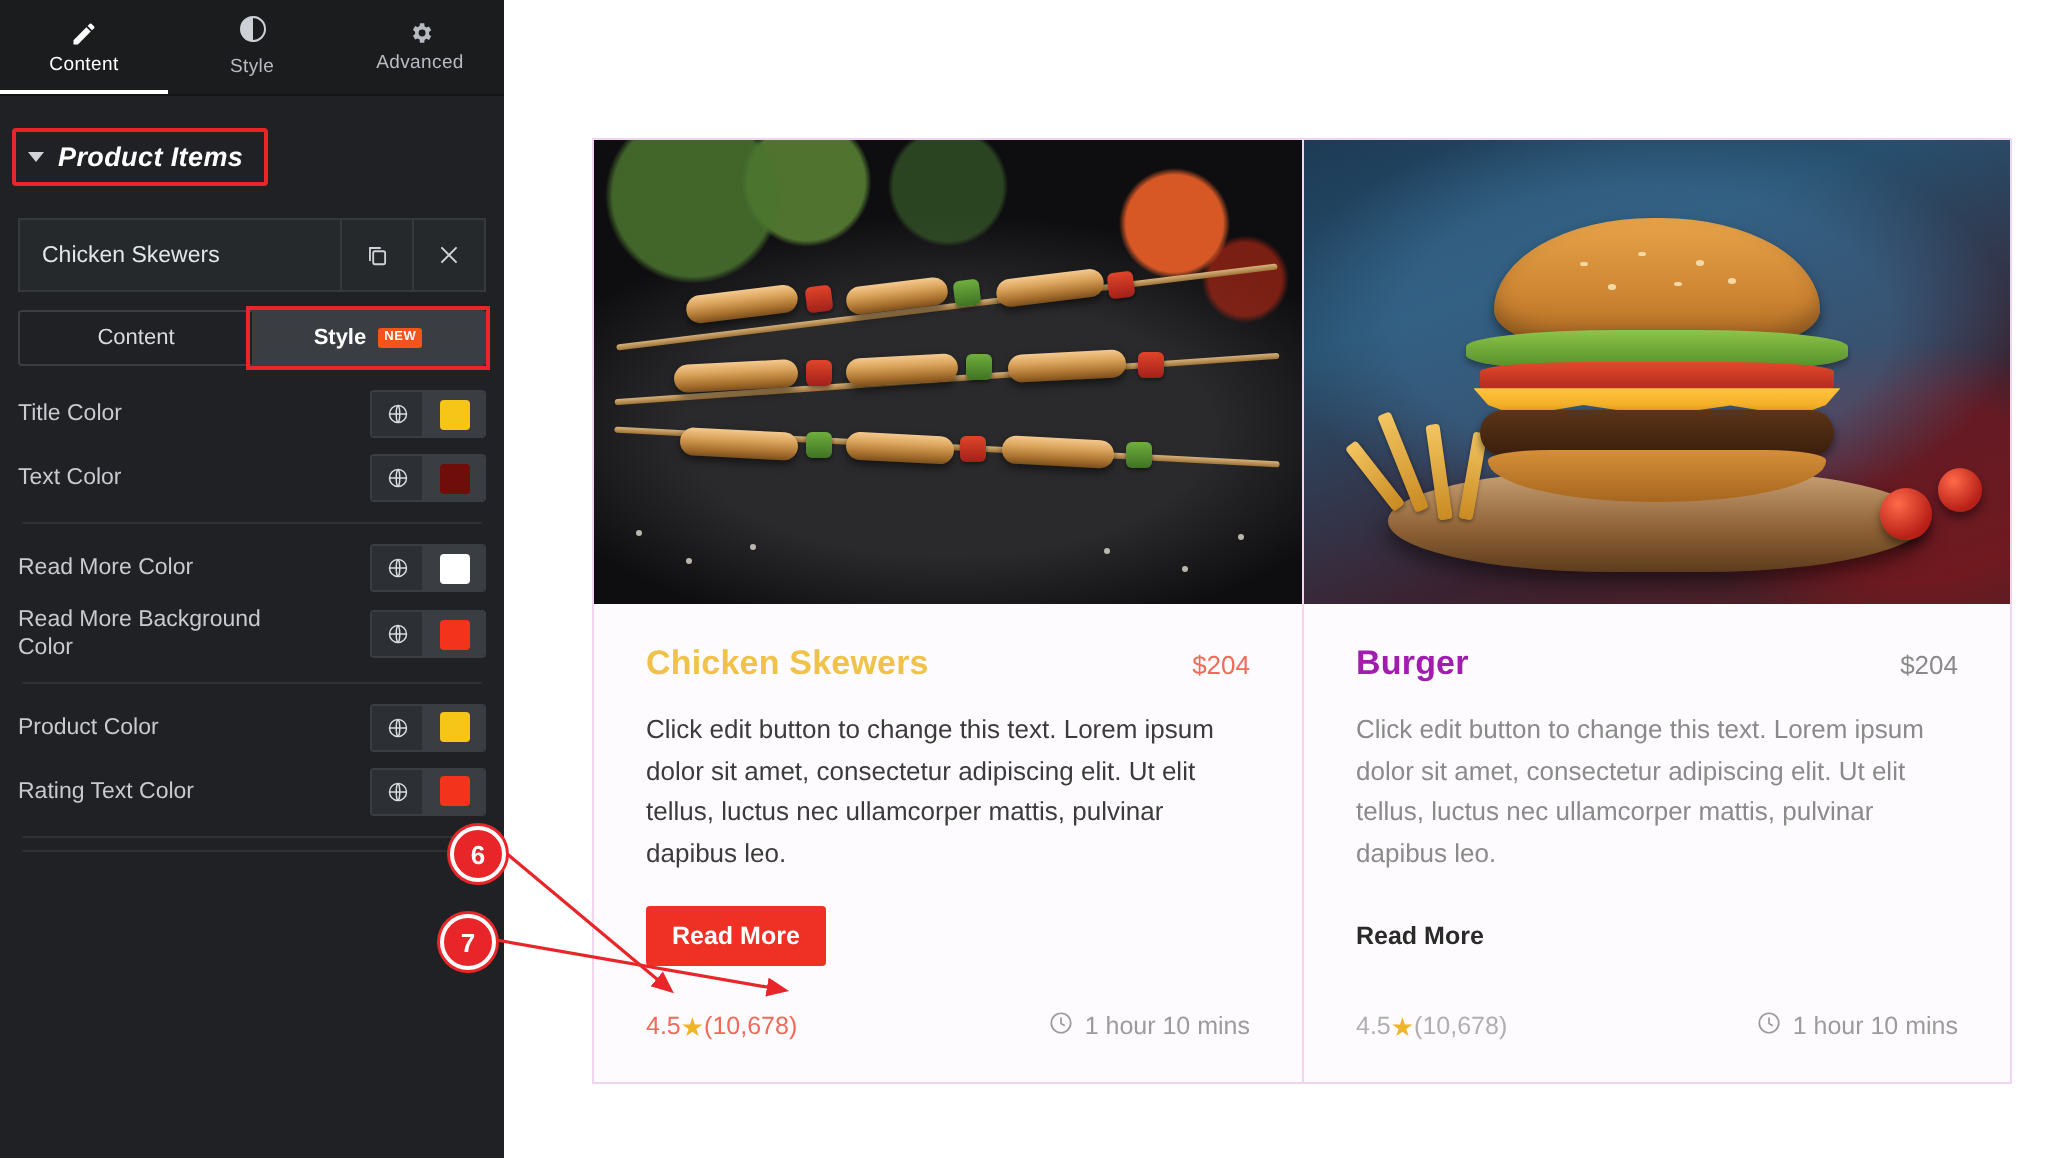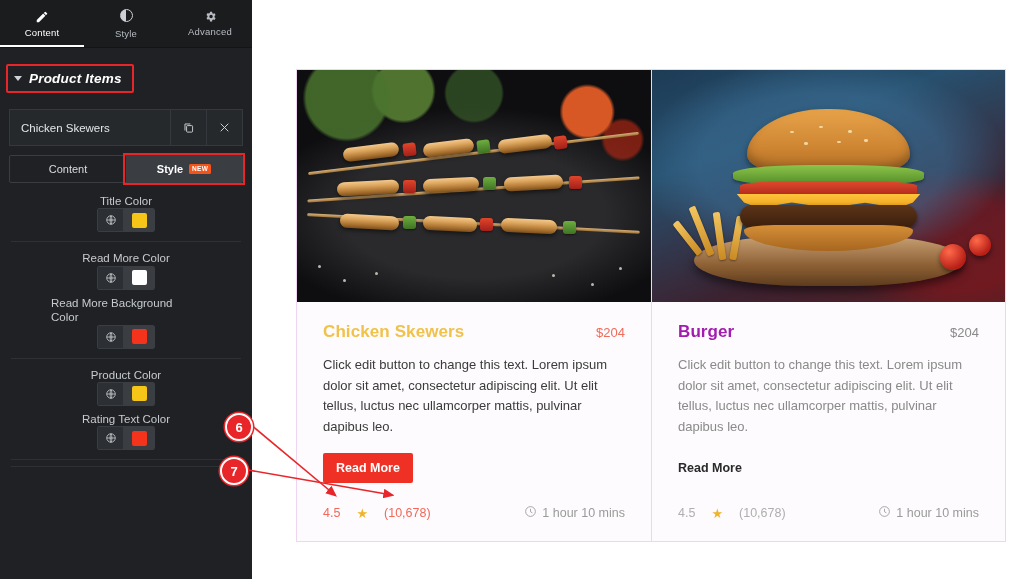--- a/index.html
+++ b/index.html
@@ -80,21 +80,21 @@
   .subtab.active { background: #3a3d42; color: #ffffff; font-weight: bold;
     outline: 2px solid #e8262a; outline-offset: 1px; position: relative; z-index: 3; }
   .new-badge {
     background: #f2541b; color: #ffffff; font-size: 6.5px; font-weight: bold;
     padding: 1.5px 3px; border-radius: 1.5px; letter-spacing: .3px; line-height: 1;
   }
 
   .rows { margin-top: 8px; padding: 0 9px; }
   .ctrl-row {
     display: flex; align-items: center; justify-content: space-between;
-    min-height: 32px; padding: 3px 0; flex-direction: column;
+    min-height: 32px; padding: 3px 0;
   }
   .ctrl-label { color: #c7cace; font-size: 11.5px; line-height: 1.25; max-width: 150px; }
   .ctrl-right { display: flex; align-items: stretch; border: 1px solid #3a3d41; border-radius: 2px; overflow: hidden; }
   .globe-cell {
     width: 26px; height: 22px; background: #2c2f33;
     display: flex; align-items: center; justify-content: center;
     border-right: 1px solid #3a3d41; cursor: pointer;
   }
   .swatch-cell {
     width: 30px; height: 22px; background: #3a3d42;
@@ -203,21 +203,21 @@
   .ptitle { font-size: 17px; font-weight: bold; letter-spacing: .1px; }
   .pprice { font-size: 13px; }
   .pdesc { margin-top: 13px; font-size: 13px; line-height: 20.5px; }
   .readmore { display:inline-block; margin-top: 16px; font-size: 12.5px; font-weight: bold; cursor:pointer; }
   .readmore.filled { padding: 8px 13px; border-radius: 2px; }
   .readmore.plain { padding: 8px 0; }
   .pfoot {
     display: flex; align-items: center; justify-content: space-between;
     padding: 0 26px 20px 26px; margin-top: 14px; font-size: 12.5px;
   }
-  .rating { display: flex; align-items: center; gap: 16px; }
+  .rating { display: flex; align-items: center; gap: 0; }
   .star { color: #f0b429; font-size: 13px; line-height: 1; }
   .timeblk { display: flex; align-items: center; gap: 5px; color: #9b9b9b; }
 
   
   .anno { position: absolute; left: 0; top: 0; width: 1024px; height: 579px; pointer-events: none; }
   .badge {
     position: absolute; width: 28px; height: 28px; border-radius: 50%;
     background: #e8262a; border: 2.5px solid #ffffff;
     box-shadow: 0 0 0 1.5px #e8262a;
     display: flex; align-items: center; justify-content: center;
@@ -294,20 +294,34 @@
           <div class="ctrl-label">Title Color</div>
           <div class="ctrl-right">
             <div class="globe-cell">
               <svg viewBox="0 0 24 24" width="12" height="12" fill="none" stroke="#d9dcdf" stroke-width="1.5">
                 <circle cx="12" cy="12" r="8.5"></circle>
                 <path d="M3.5 12h17M12 3.5c2.4 2.4 2.4 14.6 0 17M12 3.5c-2.4 2.4-2.4 14.6 0 17"></path>
               </svg>
             </div>
             <div class="swatch-cell">
               <div class="swatch" style="background: rgb(245, 197, 24);"></div>
+            </div>
+          </div>
+        </div>
+        <div class="ctrl-row">
+          <div class="ctrl-label">Text Color</div>
+          <div class="ctrl-right">
+            <div class="globe-cell">
+              <svg viewBox="0 0 24 24" width="12" height="12" fill="none" stroke="#d9dcdf" stroke-width="1.5">
+                <circle cx="12" cy="12" r="8.5"></circle>
+                <path d="M3.5 12h17M12 3.5c2.4 2.4 2.4 14.6 0 17M12 3.5c-2.4 2.4-2.4 14.6 0 17"></path>
+              </svg>
+            </div>
+            <div class="swatch-cell">
+              <div class="swatch" style="background: rgb(110, 13, 10);"></div>
             </div>
           </div>
         </div>
         <div class="divider"></div>
         <div class="ctrl-row">
           <div class="ctrl-label">Read More Color</div>
           <div class="ctrl-right">
             <div class="globe-cell">
               <svg viewBox="0 0 24 24" width="12" height="12" fill="none" stroke="#d9dcdf" stroke-width="1.5">
                 <circle cx="12" cy="12" r="8.5"></circle>

